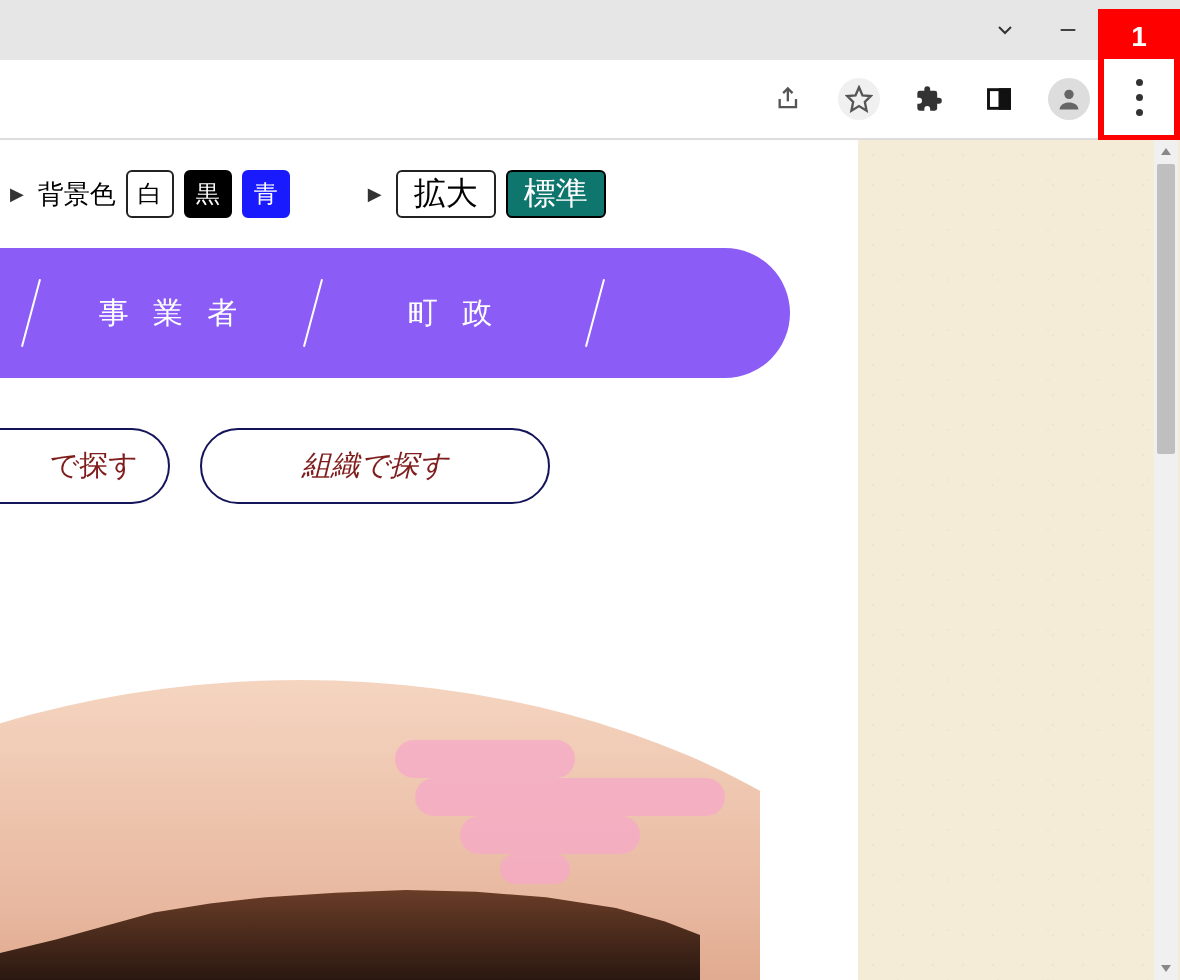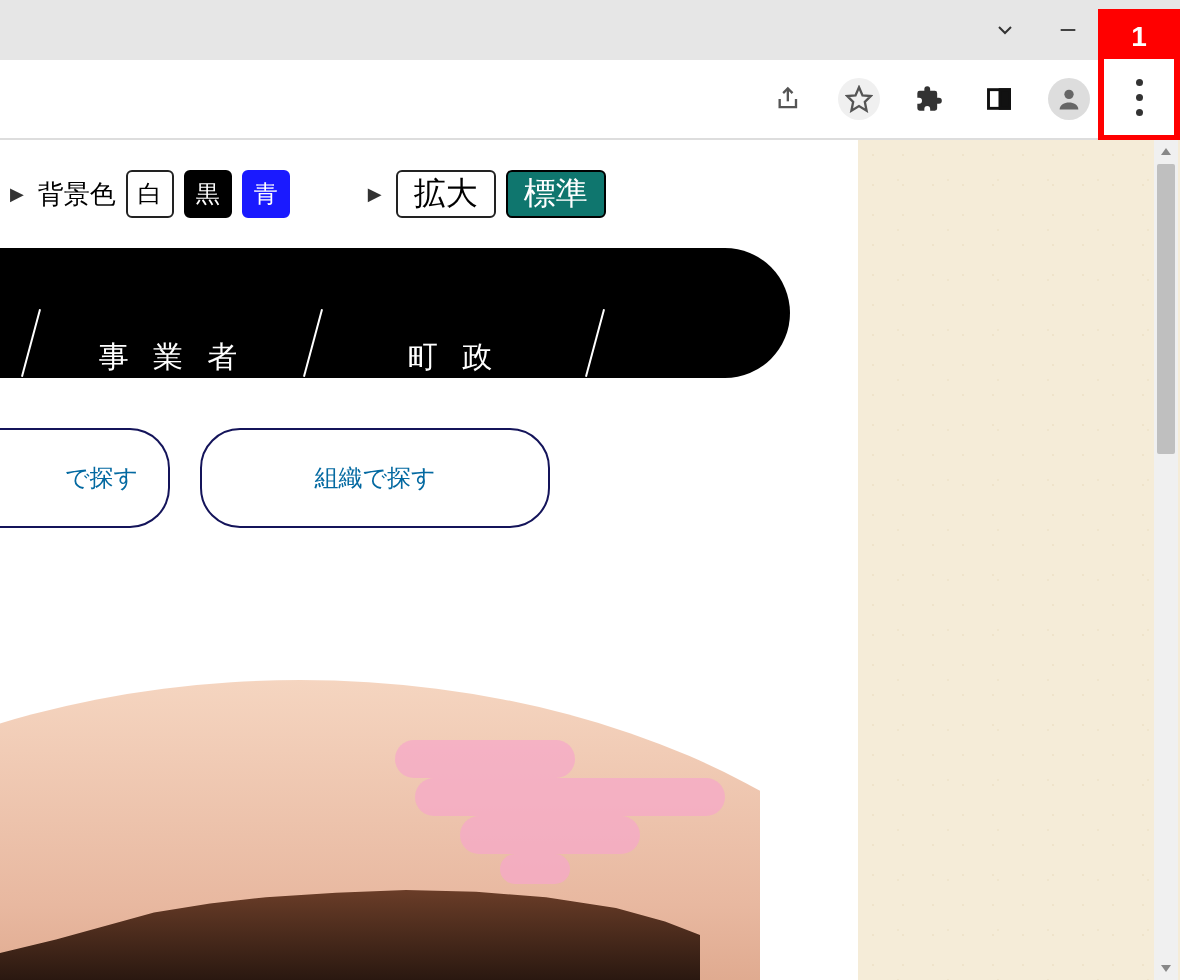--- a/index.html
+++ b/index.html
@@ -152,25 +152,25 @@
     padding: 0 16px;
     border: 2px solid #222;
     border-radius: 6px;
     display: flex; align-items: center; justify-content: center;
     font-size: 32px;
     background: #fff;
   }
   .size-std { background: #0f766e; color: #fff; border-color: #000; }
   
   .nav-pill {
-    background: #000000;
+    background: #8b5cf6;
     height: 130px;
     border-radius: 0 65px 65px 0;
     display: flex;
-    align-items: flex-end;
+    align-items: center;
     color: #fff;
     font-size: 30px;
     letter-spacing: 8px;
     width: 790px;
     margin-bottom: 50px;
   }
   .nav-item {
     flex: 0 0 280px;
     text-align: center;
     position: relative;
@@ -183,38 +183,38 @@
   }
   .nav-item.first { flex: 0 0 30px; }
   
   .search-row {
     display: flex;
     gap: 30px;
     margin-bottom: 60px;
   }
   .search-btn {
     border: 2px solid #14145a;
-    color: #0369a1;
+    color: #7f1d1d;
     border-radius: 40px;
-    height: 100px;
+    height: 76px;
     display: flex;
     align-items: center;
     justify-content: center;
-    font-size: 24px;
+    font-size: 29px;
     font-family: "Yu Mincho", serif;
     padding: 0 50px;
   }
   .search-btn.partial {
     width: 170px;
     border-radius: 0 40px 40px 0;
     border-left: none;
     padding: 0 30px 0 0;
     justify-content: flex-end;
   }
-  .search-btn.full { width: 350px; }
+  .search-btn.full { width: 350px; font-style: italic; }
   
   .hero {
     position: absolute;
     bottom: 0;
     left: 0;
     width: 760px;
     height: 300px;
     overflow: hidden;
   }
   .hero-arc {

